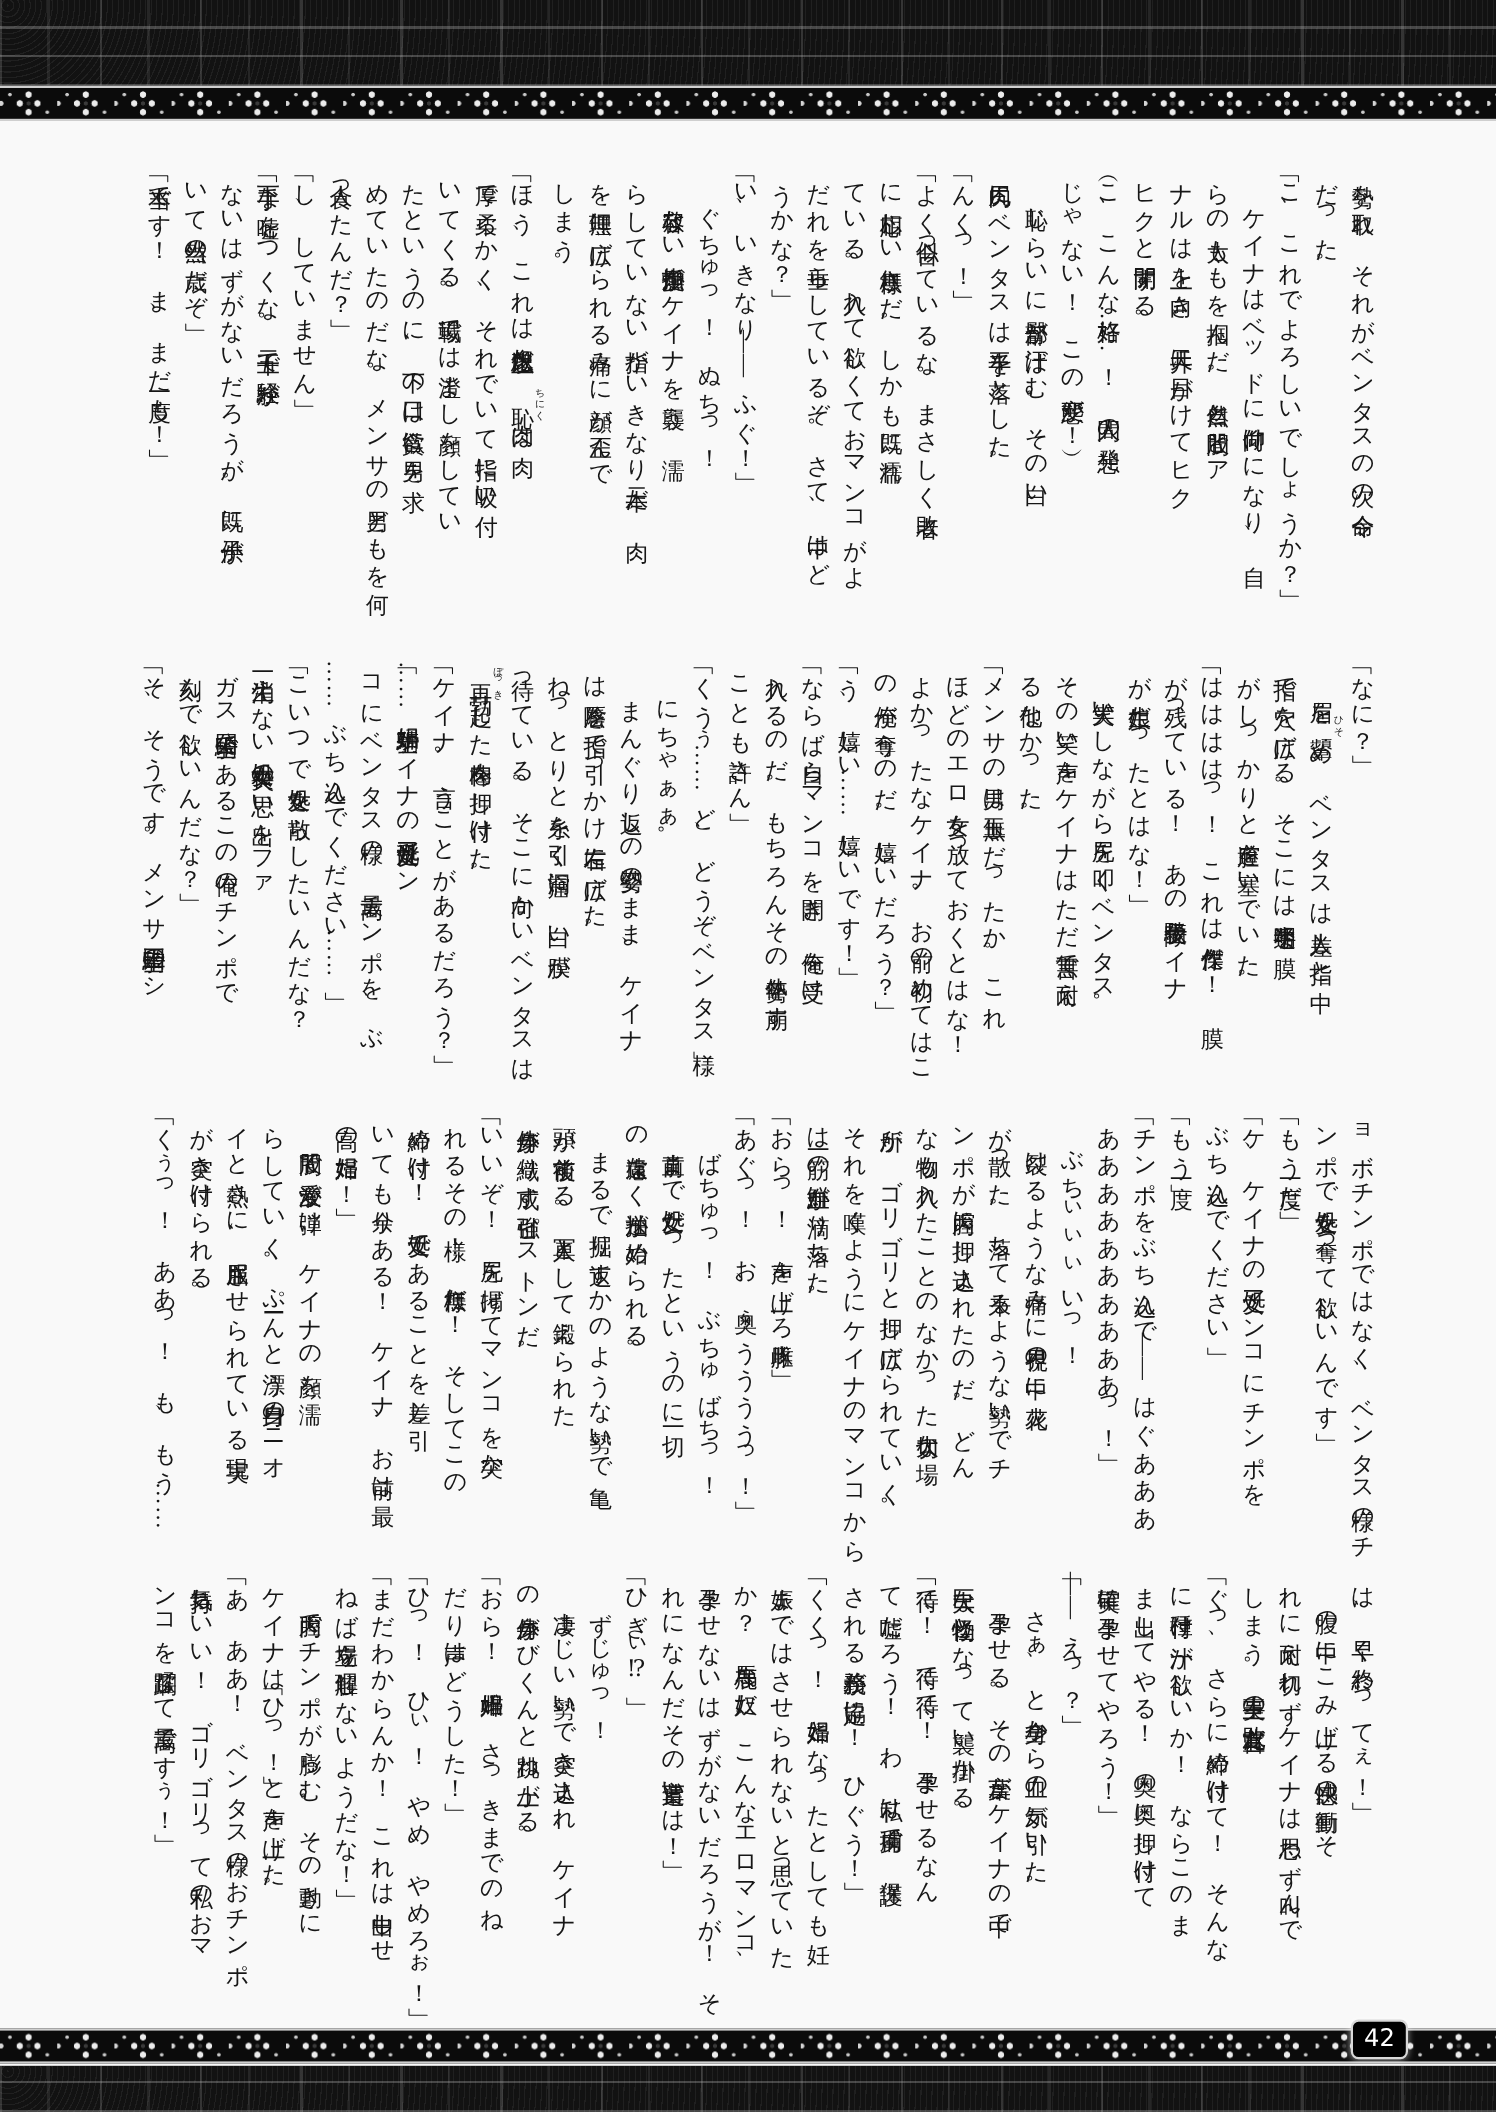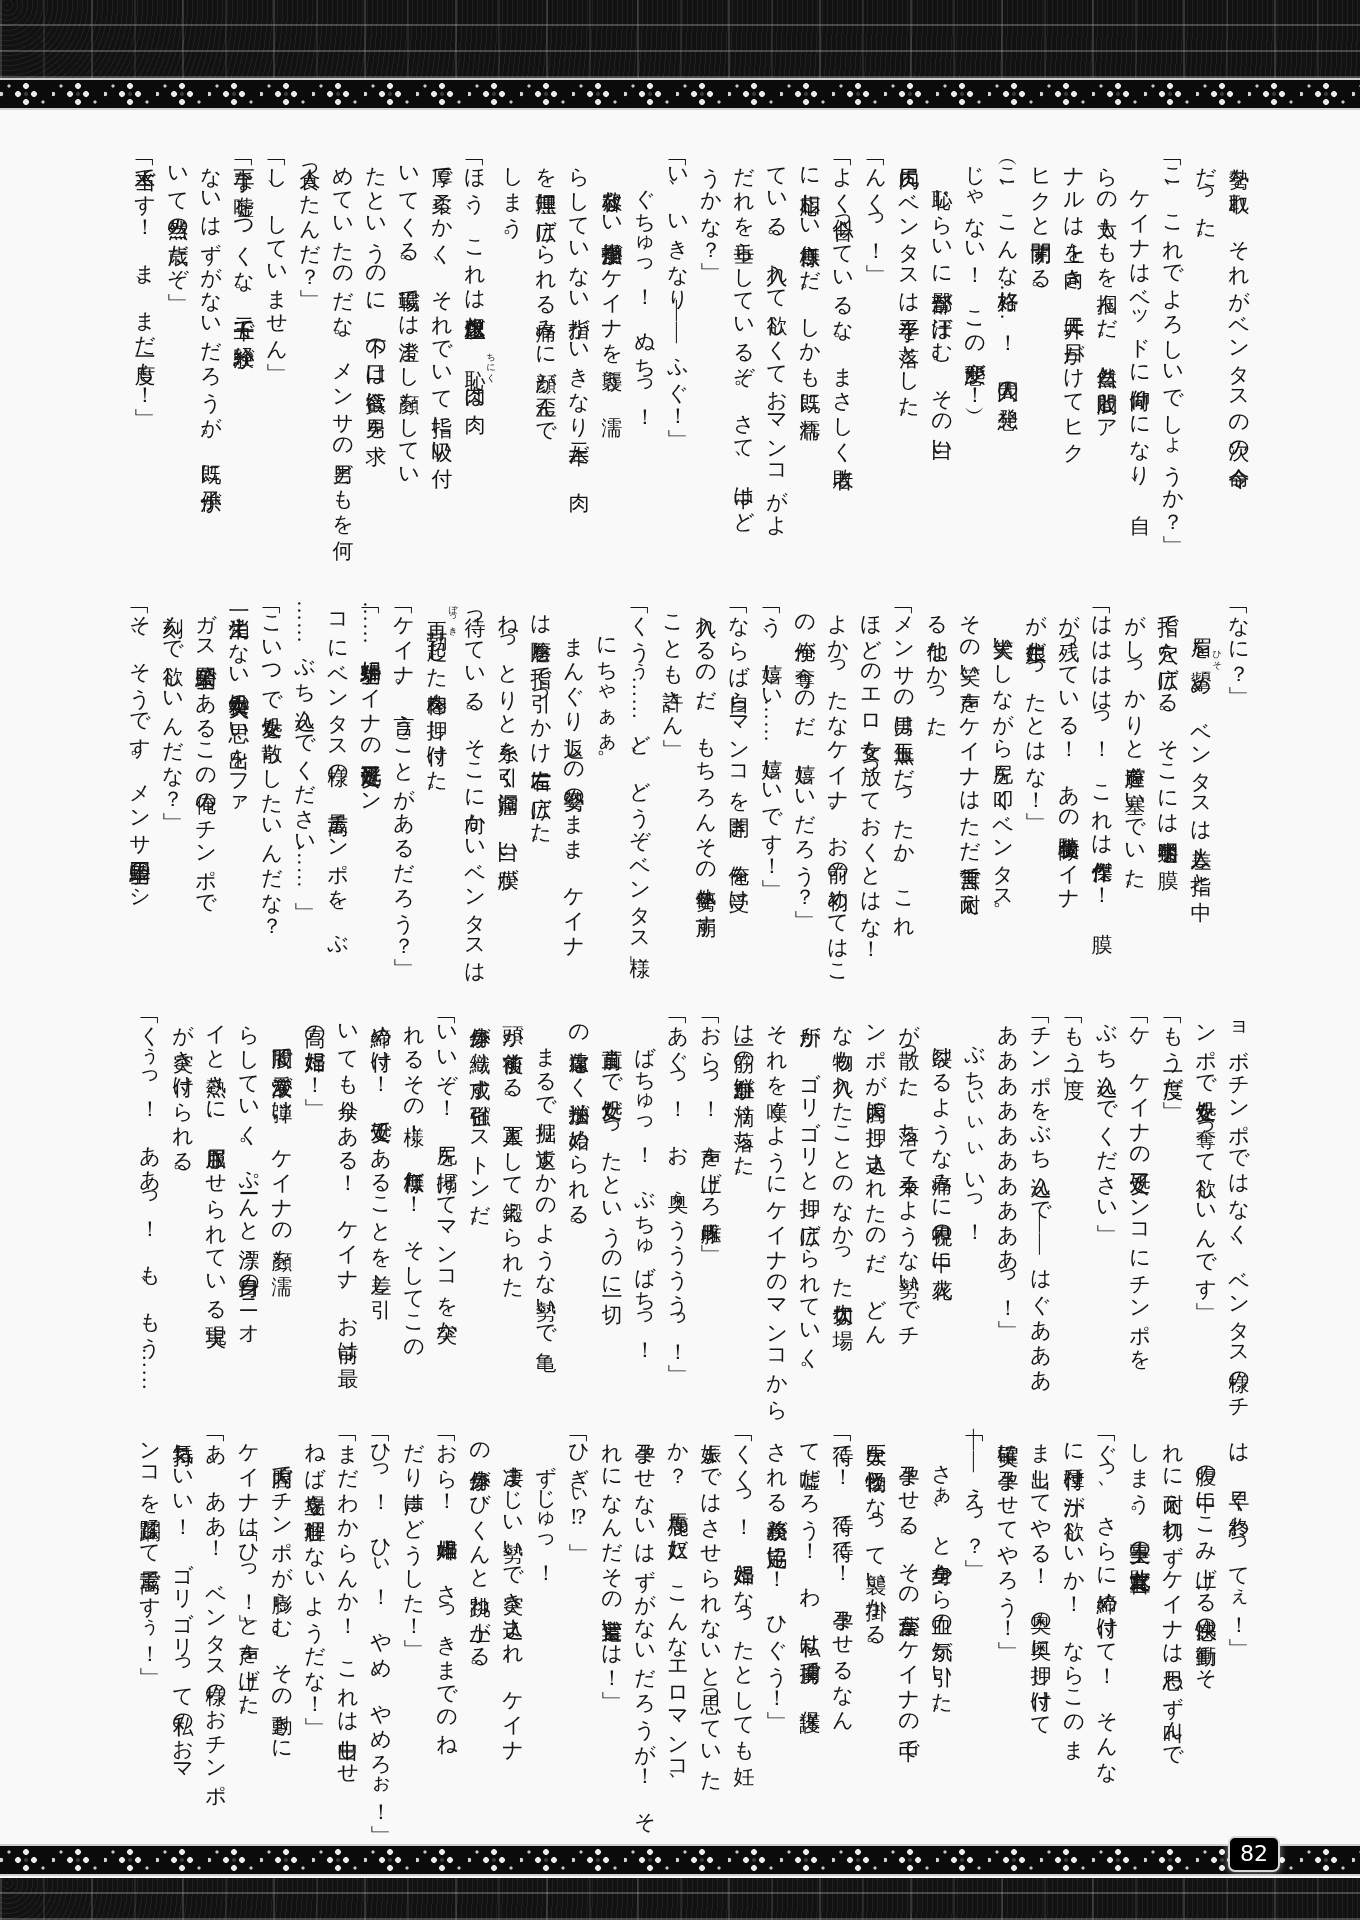--- a/index.html
+++ b/index.html
@@ -217,15 +217,15 @@
         <div class="tl">「あ、ああ！　ベンタス様のおチンポ</div>
         <div class="tl">気持ちいい！　ゴリゴリって私のおマ</div>
         <div class="tl">ンコを蹂躙して最高ですぅ！」</div>
       </section>
   </main>
 
   <div class="ornament ornament-bottom"></div>
   <div class="bricks brick-bottom"></div>
 
   <div class="page-plaque">
-    <span>82</span>
+    <span>42</span>
   </div>
 </div>
 
 </body></html>

